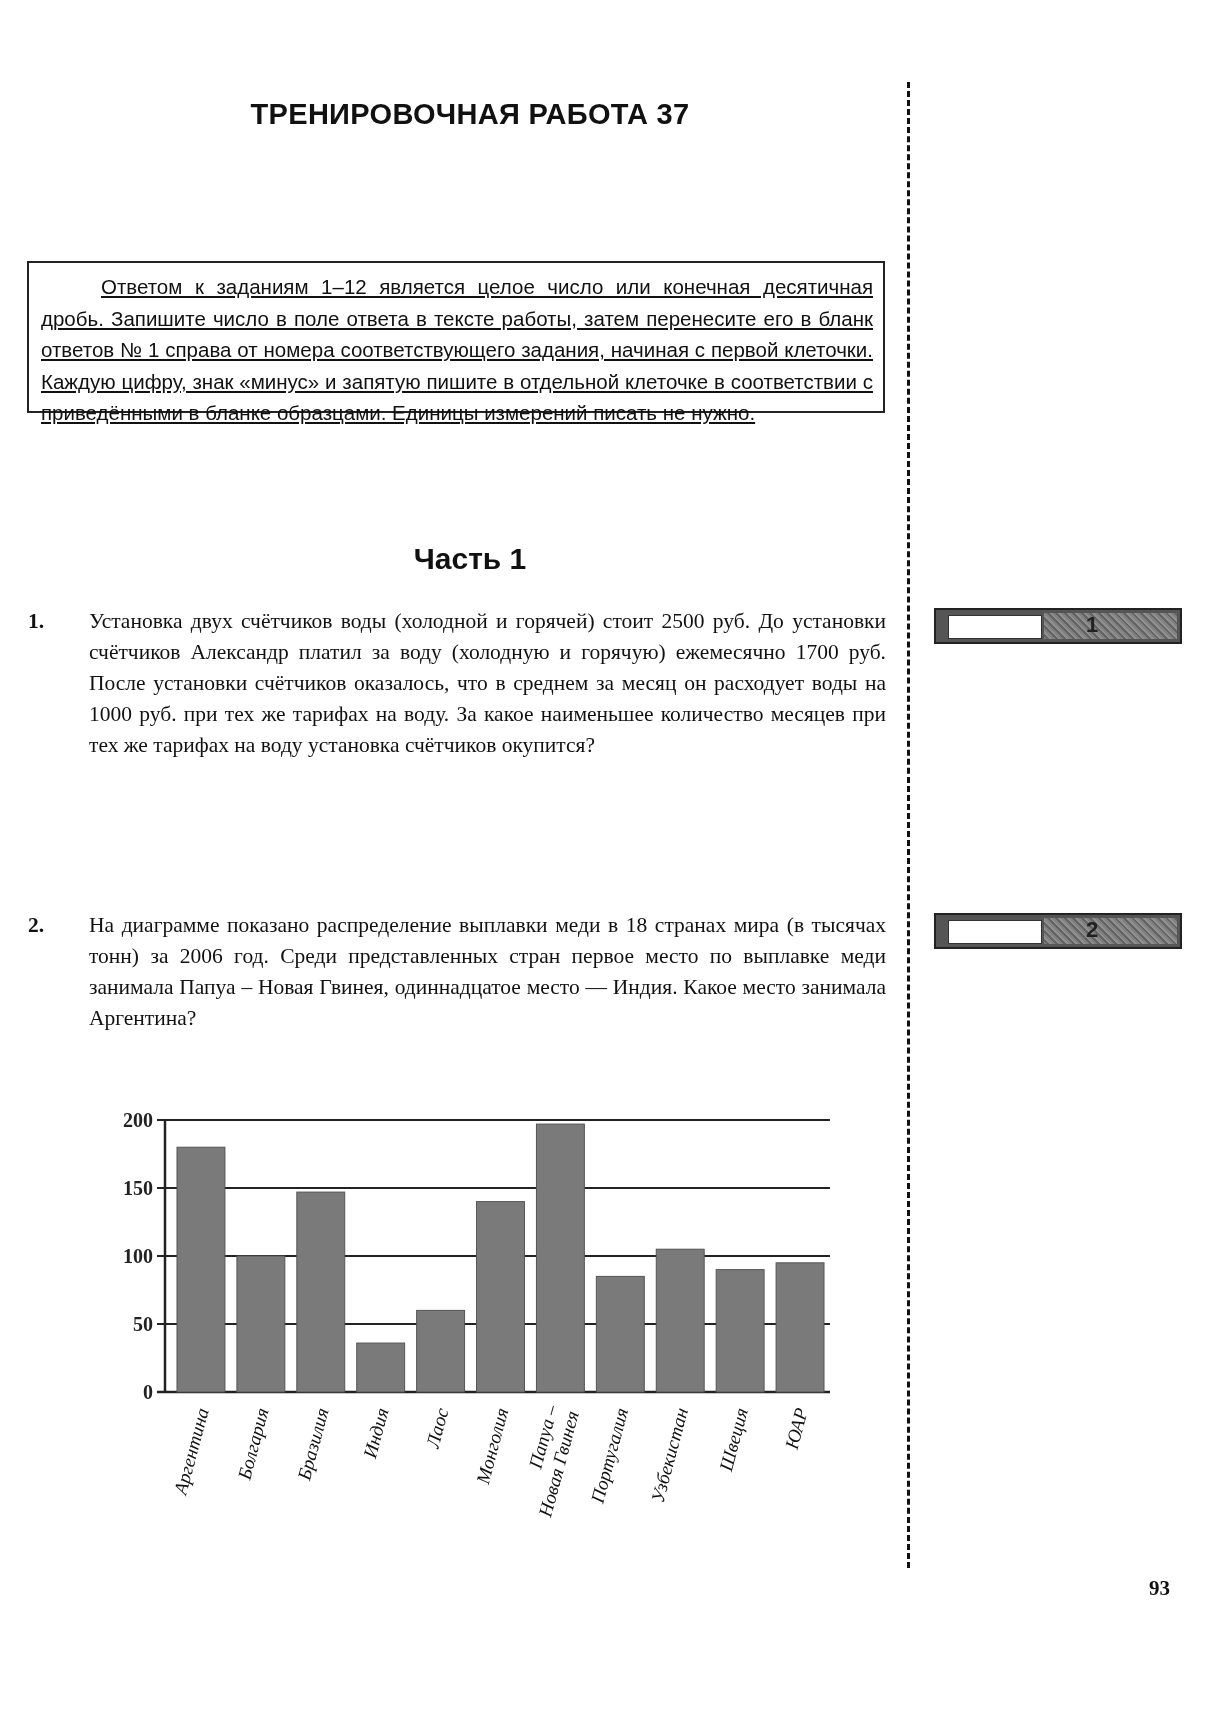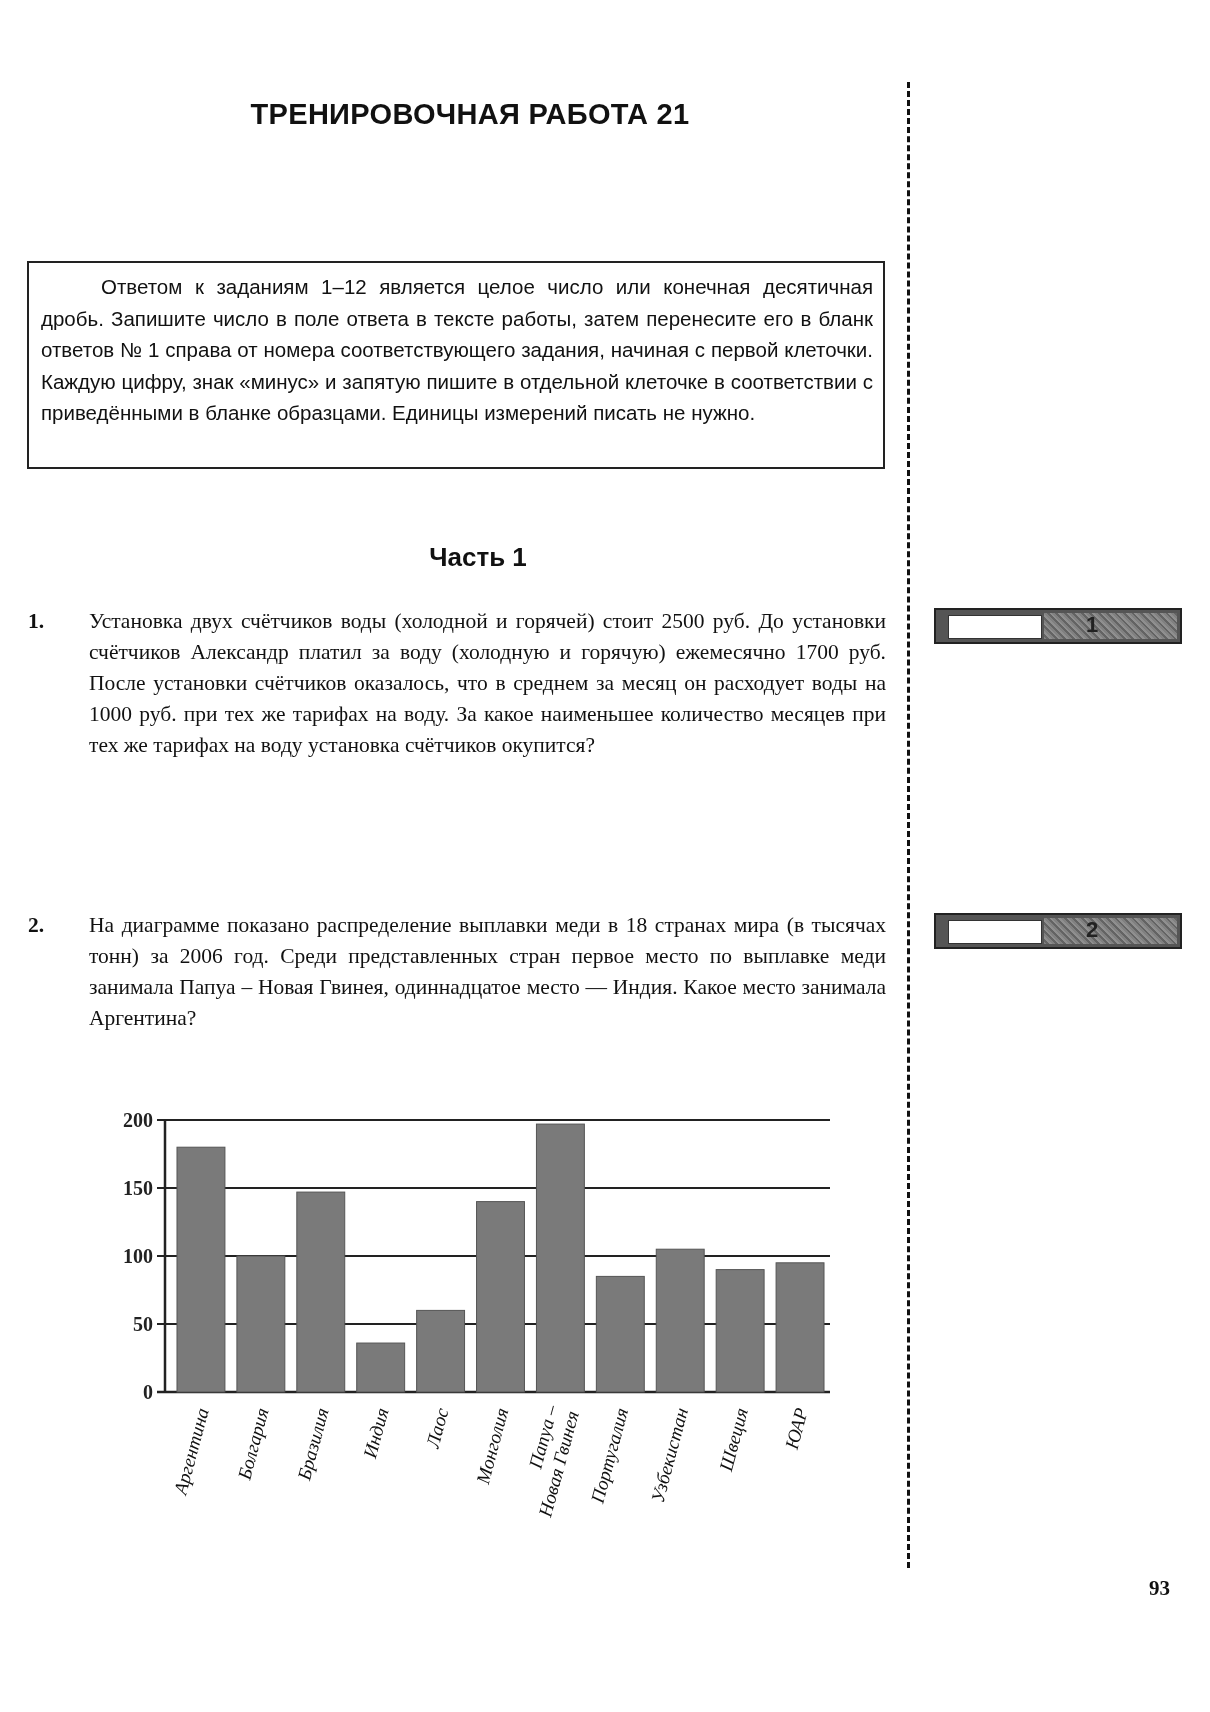--- a/index.html
+++ b/index.html
@@ -1,45 +1,45 @@
 <!DOCTYPE html>
 <html><head>
 <meta charset="utf-8">
 <style>
   html, body { margin: 0; padding: 0; background: #ffffff; }
   body { width: 1210px; height: 1712px; position: relative; overflow: hidden; color: #111; }
   .title { position: absolute; left: 0; width: 940px; top: 98px; text-align: center;
     font-family: "Liberation Sans", sans-serif; font-weight: bold; font-size: 29px; letter-spacing: 0.3px; }
-  .instr-box { position: absolute; left: 27px; top: 261px; width: 858px; height: 208px;
+  .instr-box { position: absolute; left: 27px; top: 261px; width: 858px; height: 152px;
     border: 2px solid #222; box-sizing: border-box; padding: 8px 10px 0 12px;
-    font-family: "Liberation Sans", sans-serif; font-size: 20.5px; line-height: 31.5px; text-align: justify; }
+    font-family: "Liberation Sans", sans-serif; font-size: 20.5px; line-height: 31.5px; text-align: justify; text-decoration: underline; }
   .instr-box p { margin: 0; text-indent: 60px; }
   .part-title { position: absolute; left: 0; width: 940px; top: 542px; text-align: center;
-    font-family: "Liberation Sans", sans-serif; font-weight: bold; font-size: 26px; padding-left: 8px; }
+    font-family: "Liberation Sans", sans-serif; font-weight: bold; font-size: 30px; }
   .task { position: absolute; left: 28px; width: 858px; font-family: "Liberation Serif", serif; font-size: 21.5px; line-height: 31px; }
   .task .num { position: absolute; left: 0; top: 0; font-weight: bold; }
   .task .text { margin-left: 61px; text-align: justify; font-weight: normal; }
   .cut-line { position: absolute; left: 907px; top: 82px; width: 0; height: 1486px;
     border-left: 3px dashed #111; }
   .answer-box { position: absolute; left: 934px; width: 248px; height: 36px; background: #555;
     border: 2px solid #222; box-sizing: border-box; }
   .answer-box .field { position: absolute; left: 12px; top: 5px; width: 92px; height: 22px; background: #fff; border: 1px solid #333; }
   .answer-box .num-label { position: absolute; left: 150px; top: 2px; color: #222; font-family: "Liberation Sans", sans-serif;
     font-weight: bold; font-size: 22px; }
   .answer-box .tex { position: absolute; left: 108px; top: 3px; right: 3px; bottom: 3px;
     background: repeating-linear-gradient(45deg, #888 0 2px, #666 2px 4px, #999 4px 6px); opacity: 0.85; }
   .chart-wrap { position: absolute; left: 90px; top: 1100px; width: 760px; height: 440px; }
   .page-number { position: absolute; left: 0; width: 1170px; top: 1576px; text-align: right;
     font-family: "Liberation Serif", serif; font-weight: bold; font-size: 21px; }
   svg text { font-family: "Liberation Serif", serif; }
 </style>
 </head>
 <body>
 
-<div class="title">ТРЕНИРОВОЧНАЯ РАБОТА 21</div>
+<div class="title">ТРЕНИРОВОЧНАЯ РАБОТА 37</div>
 
 <div class="cut-line"></div>
 
 <div class="instr-box">
   <p>Ответом к заданиям 1–12 является целое число или конечная десятичная дробь. Запишите число в поле ответа в тексте работы, затем перенесите его в бланк ответов № 1 справа от номера соответствующего задания, начиная с первой клеточки. Каждую цифру, знак «минус» и запятую пишите в отдельной клеточке в соответствии с приведёнными в бланке образцами. Единицы измерений писать не нужно.</p>
 </div>
 
 <div class="part-title">Часть 1</div>
 
 <div class="task" style="top:606px;">

